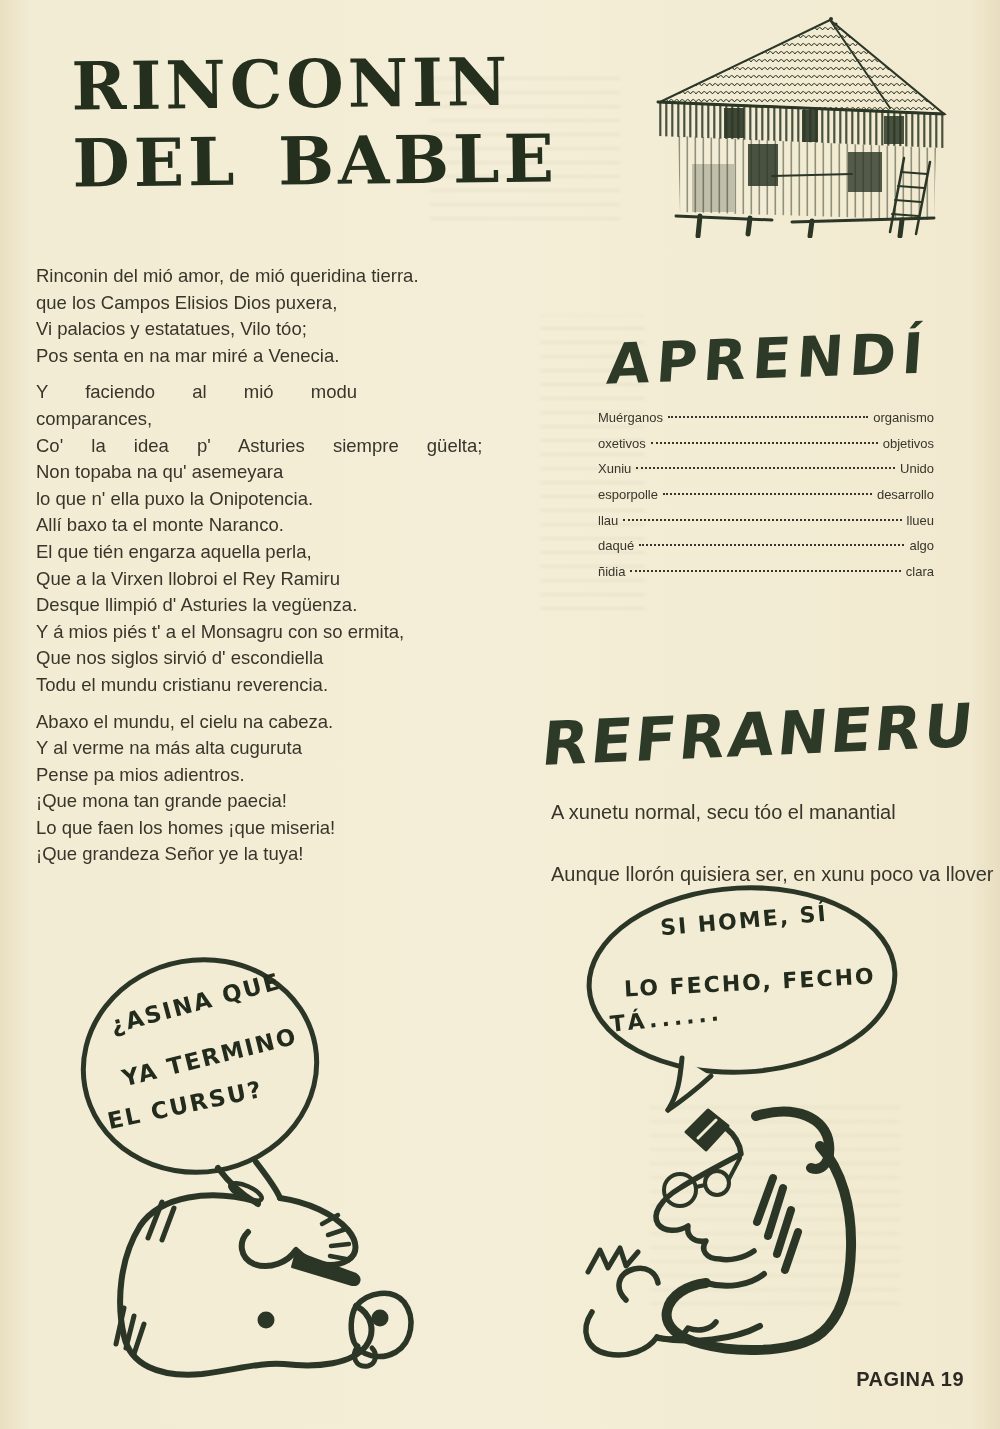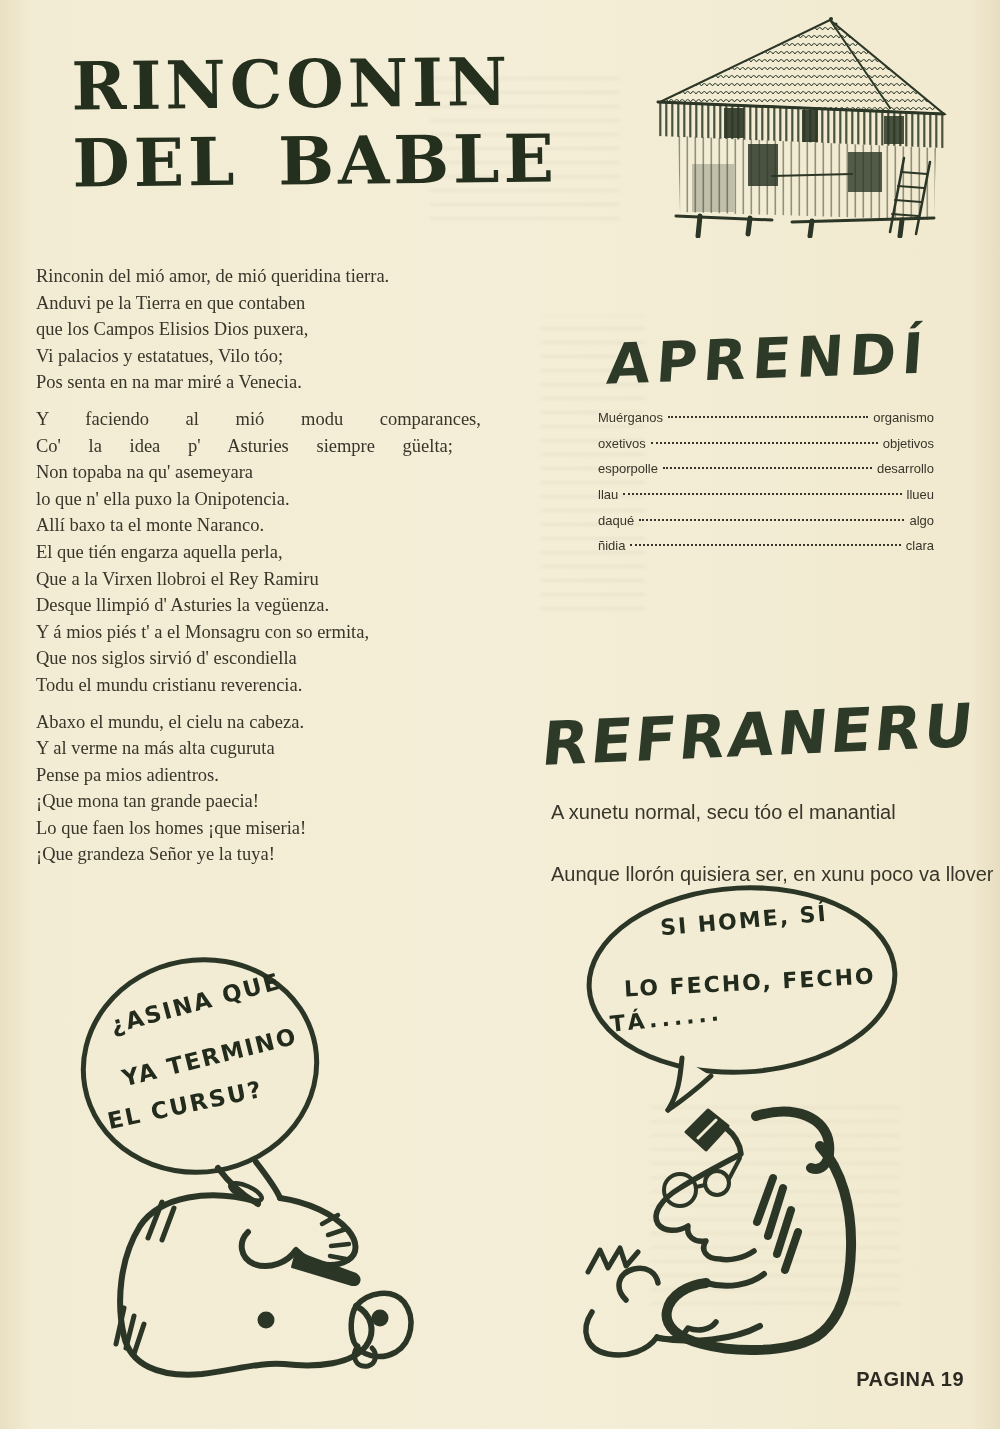--- a/index.html
+++ b/index.html
@@ -15,21 +15,21 @@
     position:absolute; left:72px; top:30px; line-height:1.02;
     font-family:"DejaVu Serif", serif; font-weight:700; color:#24301d;
     transform:rotate(-0.6deg);
   }
   .title .l1 { display:block; font-size:66px; letter-spacing:4px; }
   .title .l2 { display:block; font-size:66px; letter-spacing:4px; margin-top:10px; }
   .title .wordgap { display:inline-block; width:40px; }
   .horreo { position:absolute; left:652px; top:16px; }
   
   .poem { position:absolute; left:36px; top:263px; width:474px; font-size:18.5px; line-height:26.6px; color:#38352a; }
-  .poem p { margin:0;font-family:Liberation Serif, serif; }
+  .poem p { margin:0; }
   .stanza { margin-bottom:10px; }
   .s2l1 { word-spacing:32px; }
   .s2l2 { word-spacing:23px; }
   
   .brush-title {
     position:absolute; text-align:center;
     font-family:"DejaVu Sans", sans-serif; font-weight:800; color:#2c3a27;
   }
   .aprendi-title { left:588px; top:280px; width:360px; font-size:56px; letter-spacing:6px;
     transform:rotate(-2deg) skewX(-6deg); }
@@ -112,21 +112,20 @@
       <path d="M24,200 L120,204 M140,206 L282,202" stroke="#2b3626" stroke-width="3"></path>
       <path d="M48,200 L46,220 M98,202 L96,218 M160,205 L158,220 M250,204 L248,220" stroke="#2b3626" stroke-width="5"></path>
       <path d="M252,142 L238,216 M278,146 L264,218" stroke="#2b3626" stroke-width="2.5"></path>
       <path d="M249,156 L275,158 M246,170 L272,172 M243,184 L269,186 M240,198 L266,200" stroke="#2b3626" stroke-width="2"></path>
     </g>
   </svg>
 
   <section class="poem">
     <div class="stanza">
       <p>Rinconin del mió amor, de mió queridina tierra.</p>
-      <p>Anduvi pe la Tierra en que contaben</p>
       <p>que los Campos Elisios Dios puxera,</p>
       <p>Vi palacios y estatatues, Vilo tóo;</p>
       <p>Pos senta en na mar miré a Venecia.</p>
     </div>
     <div class="stanza">
       <p class="s2l1">Y faciendo al mió modu comparances,</p>
       <p class="s2l2">Co' la idea p' Asturies siempre güelta;</p>
       <p>Non topaba na qu' asemeyara</p>
       <p>lo que n' ella puxo la Onipotencia.</p>
       <p>Allí baxo ta el monte Naranco.</p>
@@ -153,20 +152,25 @@
         <span class="word">Muérganos</span>
         <span class="leader"></span>
         <span class="meaning">organismo</span>
       </div>
     <div class="vocab-row">
         <span class="word">oxetivos</span>
         <span class="leader"></span>
         <span class="meaning">objetivos</span>
       </div>
     <div class="vocab-row">
+        <span class="word">Xuniu</span>
+        <span class="leader"></span>
+        <span class="meaning">Unido</span>
+      </div>
+    <div class="vocab-row">
         <span class="word">esporpolle</span>
         <span class="leader"></span>
         <span class="meaning">desarrollo</span>
       </div>
     <div class="vocab-row">
         <span class="word">llau</span>
         <span class="leader"></span>
         <span class="meaning">llueu</span>
       </div>
     <div class="vocab-row">

